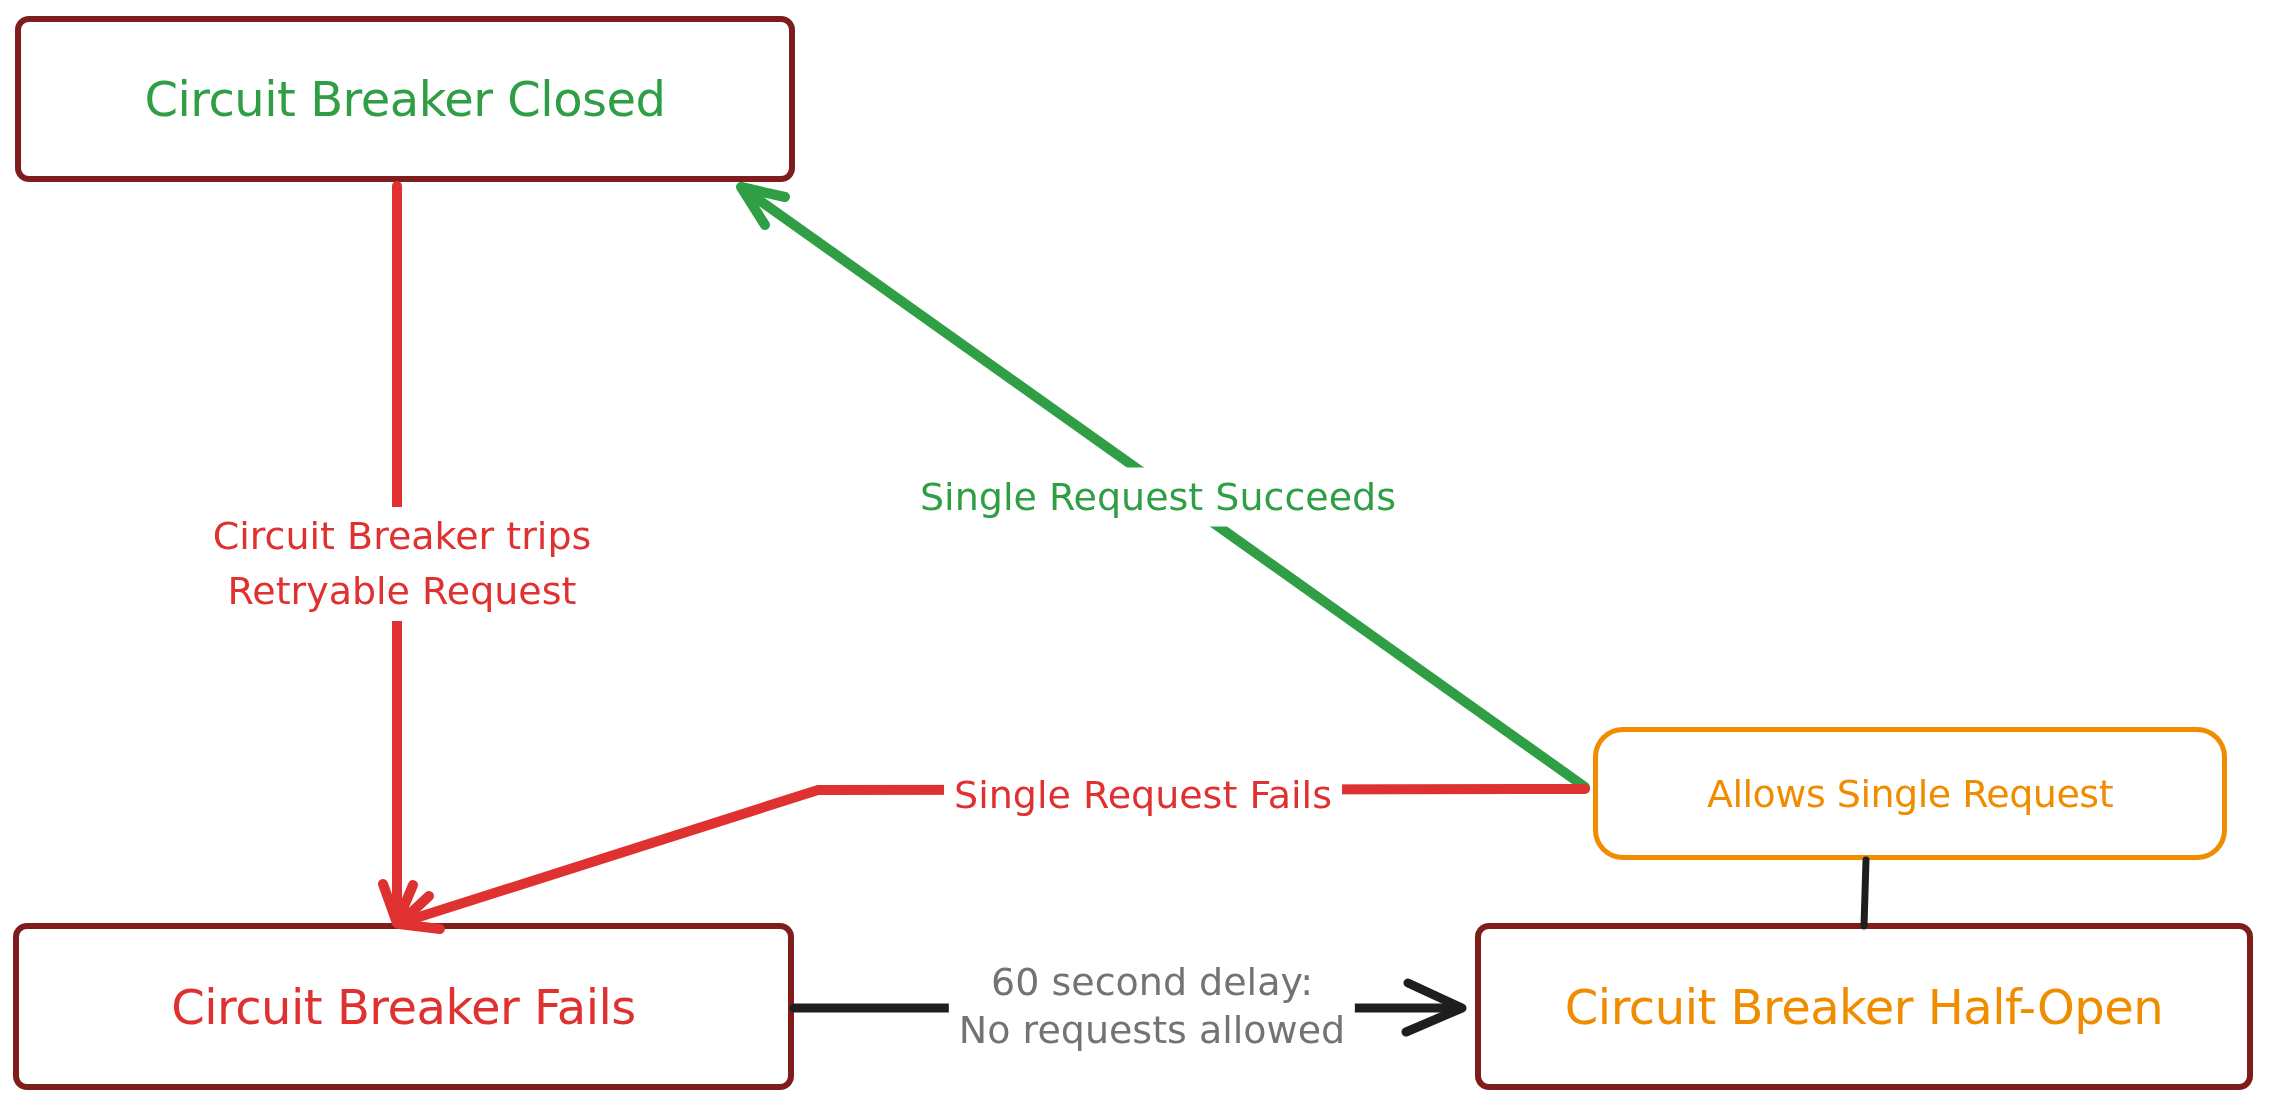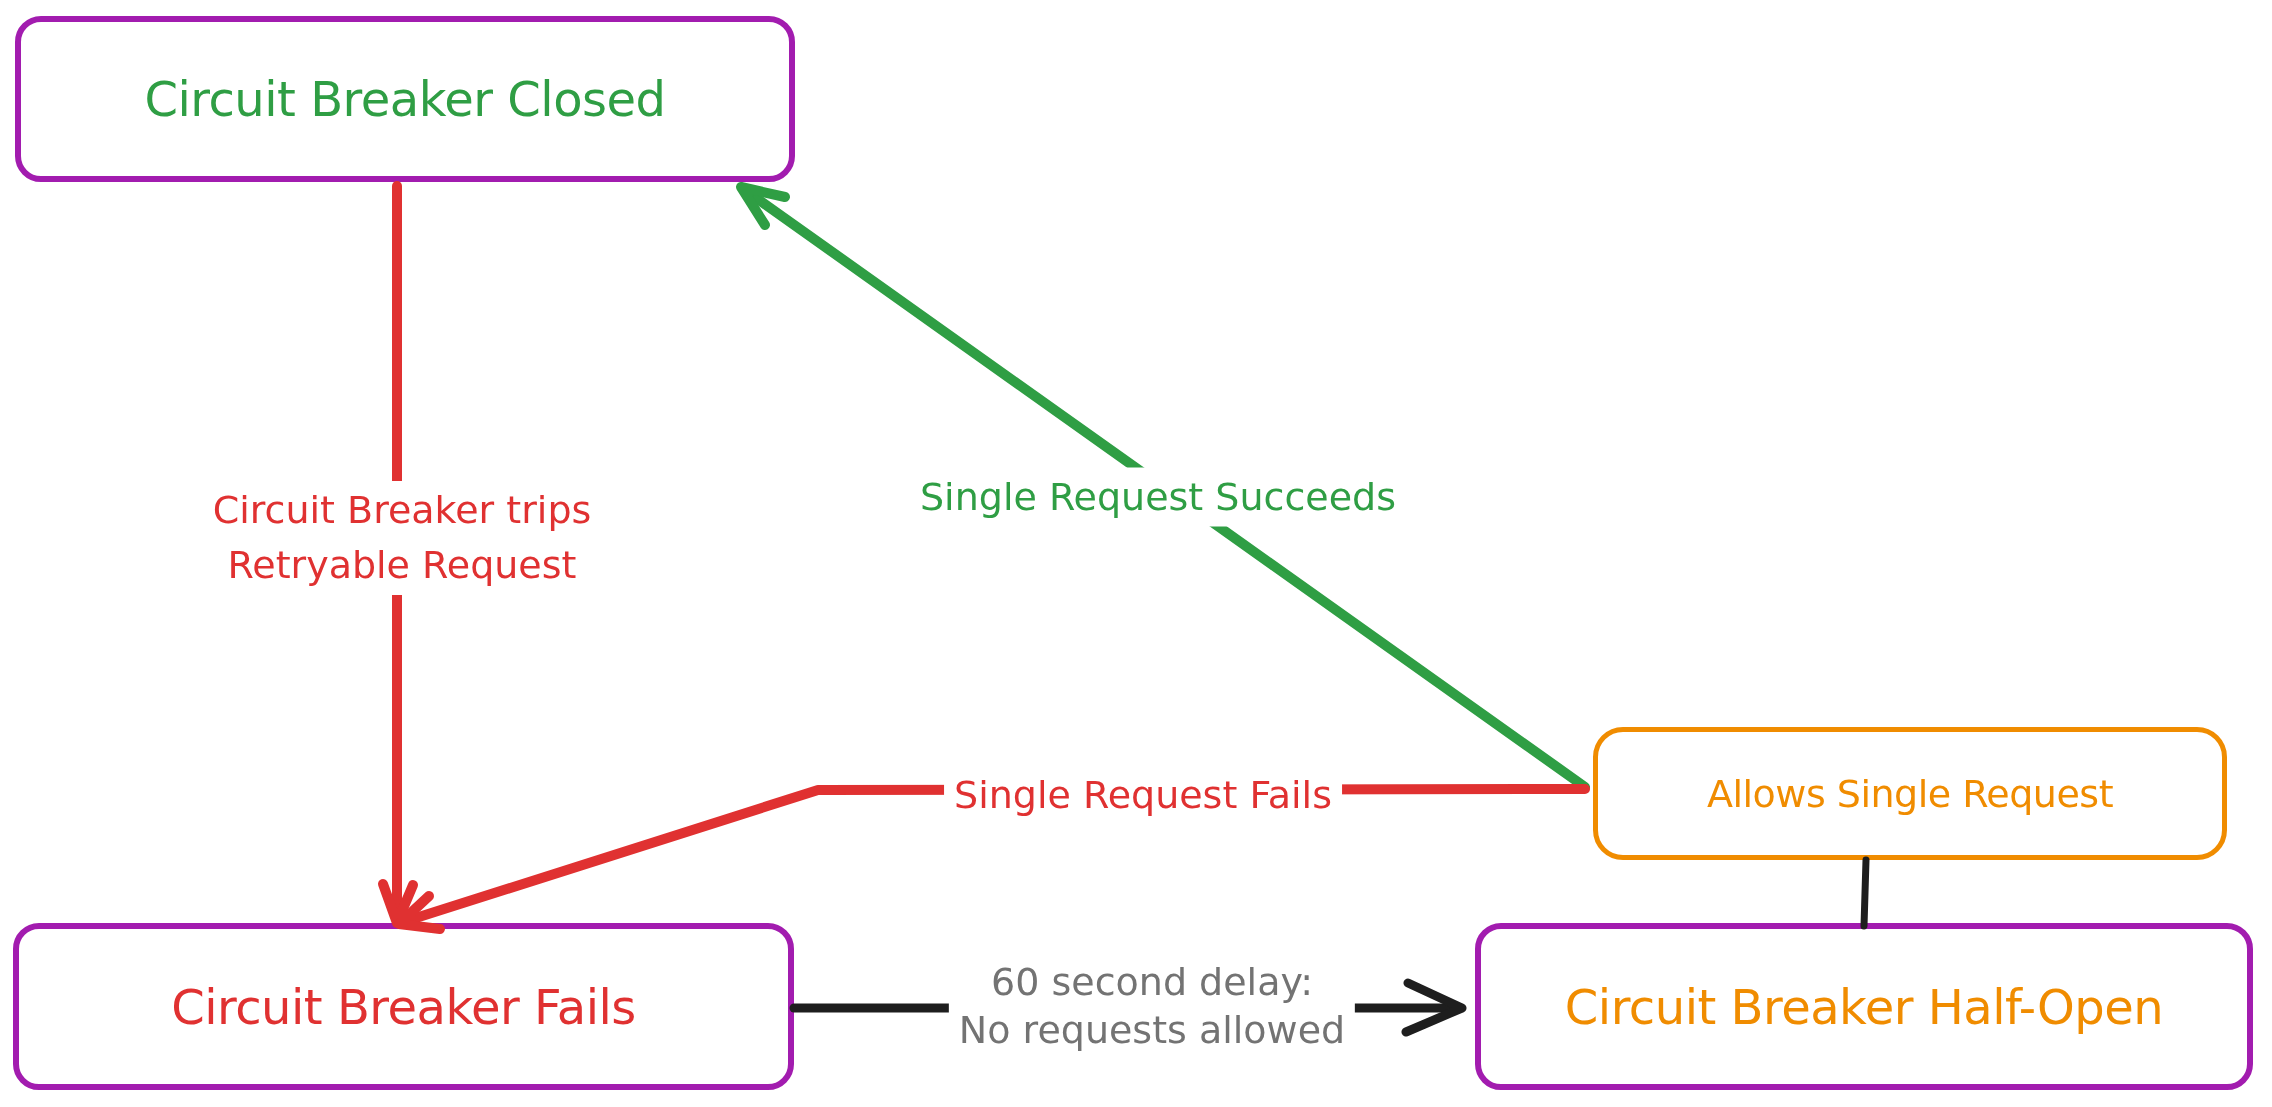--- a/index.html
+++ b/index.html
@@ -12,22 +12,22 @@
     width: 2272px;
     height: 1107px;
     background: #ffffff;
     font-family: "DejaVu Sans", "Liberation Sans", sans-serif;
     overflow: hidden;
   }
   
   .node {
     position: absolute;
     background: #ffffff;
-    border: 6px solid #a21caf;
-    border-radius: 26px;
+    border: 6px solid #7f1d1d;
+    border-radius: 14px;
     display: flex;
     align-items: center;
     justify-content: center;
     box-sizing: border-box;
     z-index: 1;
   }
   .node .node-label {
     font-size: 48px;
     letter-spacing: -0.5px;
     white-space: nowrap;
@@ -70,21 +70,21 @@
     transform: translate(-50%, -50%);
     background: #ffffff;
     text-align: center;
     font-size: 38px;
     line-height: 55px;
     padding: 2px 10px;
     white-space: nowrap;
     z-index: 3;
   }
   #label-delay { line-height: 48px; }
-  #label-trips   { left: 402px;  top: 538px; }
+  #label-trips   { left: 402px;  top: 564px; }
   #label-succeeds{ left: 1158px; top: 497px; }
   #label-fails   { left: 1143px; top: 795px; }
   #label-delay   { left: 1152px; top: 1006px; }
 </style>
 </head>
 <body>
 
 <div id="canvas">
 
   <div class="node" id="node-closed">

